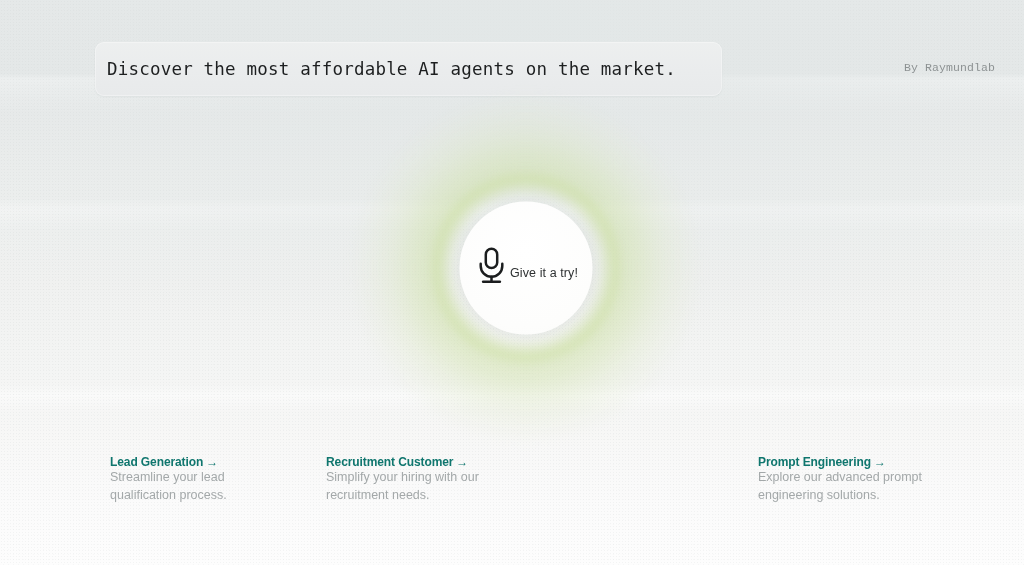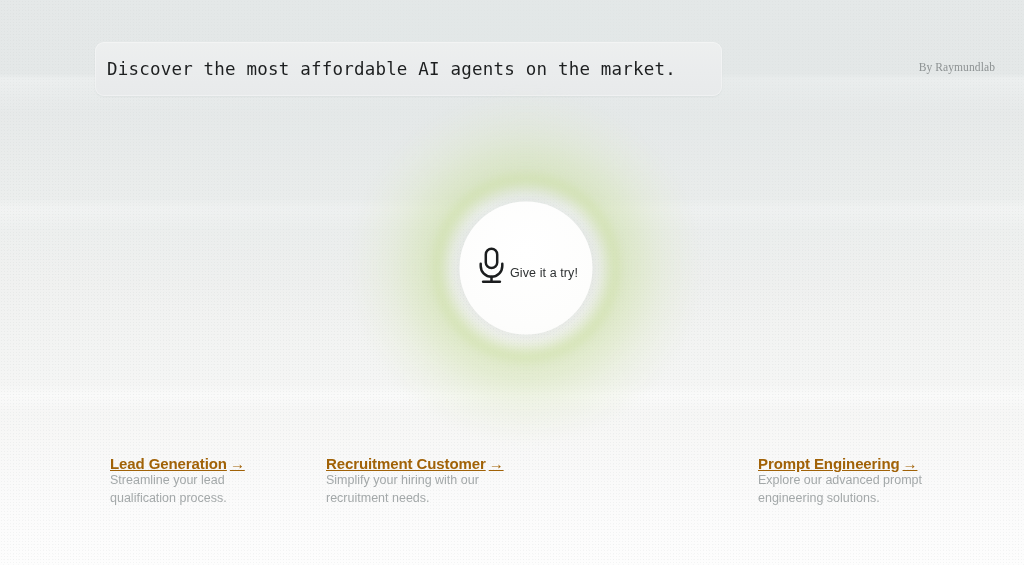--- a/index.html
+++ b/index.html
@@ -85,21 +85,21 @@
     font-family:"DejaVu Sans Mono","Liberation Mono", monospace;
     font-size:17.5px;
     letter-spacing:.2px;
     color:#1d1f20;
     padding-left:12px;
     white-space:nowrap;
   }
 
   .byline{
     position:absolute; right:29px; top:61px;
-    font-family:Liberation Serif, serif;
+    font-family:Liberation Mono, monospace;
     font-size:11.5px;
     color:#8d9293;
     letter-spacing:.1px;
     margin-left:10px;
   }
 
   
   .mic-zone{
     position:absolute;
     left:526px; top:268px;
@@ -155,27 +155,26 @@
 
   
   .cards{
     position:absolute;
     left:110px; top:455px;
     display:flex;
     gap:0;
   }
   .card{ width:216px; }
   .card-title{
-    font-size:15px;
+    font-size:12px;
     font-weight:bold;
-    color:#a16207;
+    color:#0f766e;
     letter-spacing:-.1px;
     white-space:nowrap;
     cursor:pointer;
-    text-decoration:underline;
   }
   .card-title .arrow{ font-weight:normal; margin-left:3px; }
   .card-desc{
     font-size:12.5px;
     line-height:17.5px;
     color:#a3a8a9;
     max-width:172px;
   }
 </style>
 </head>

